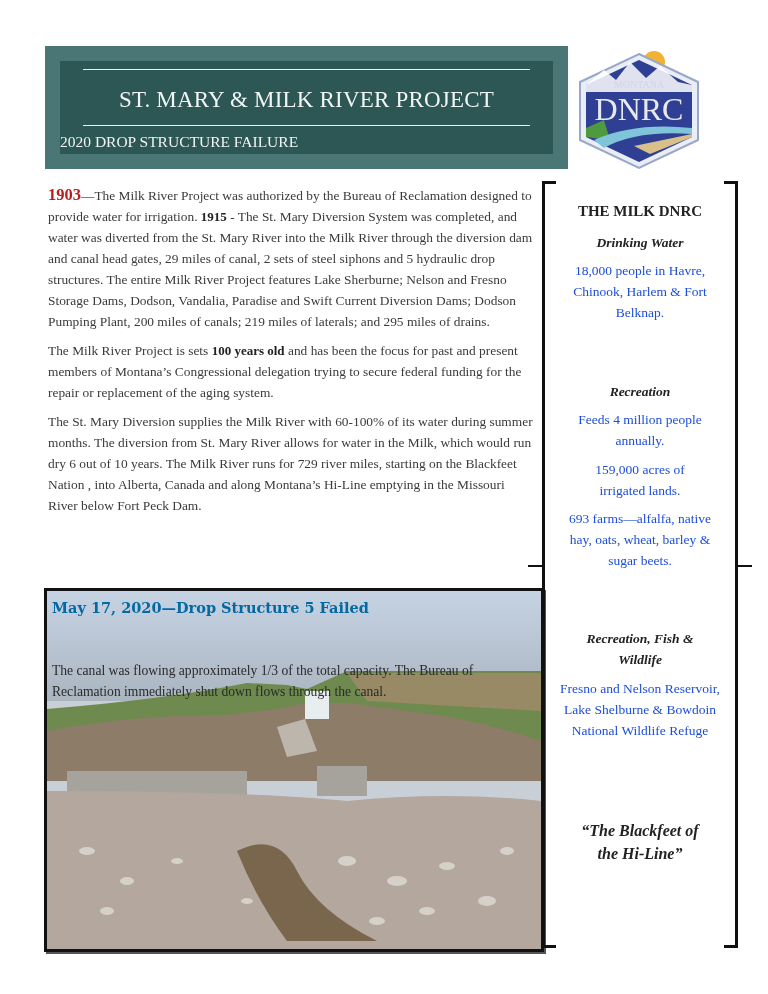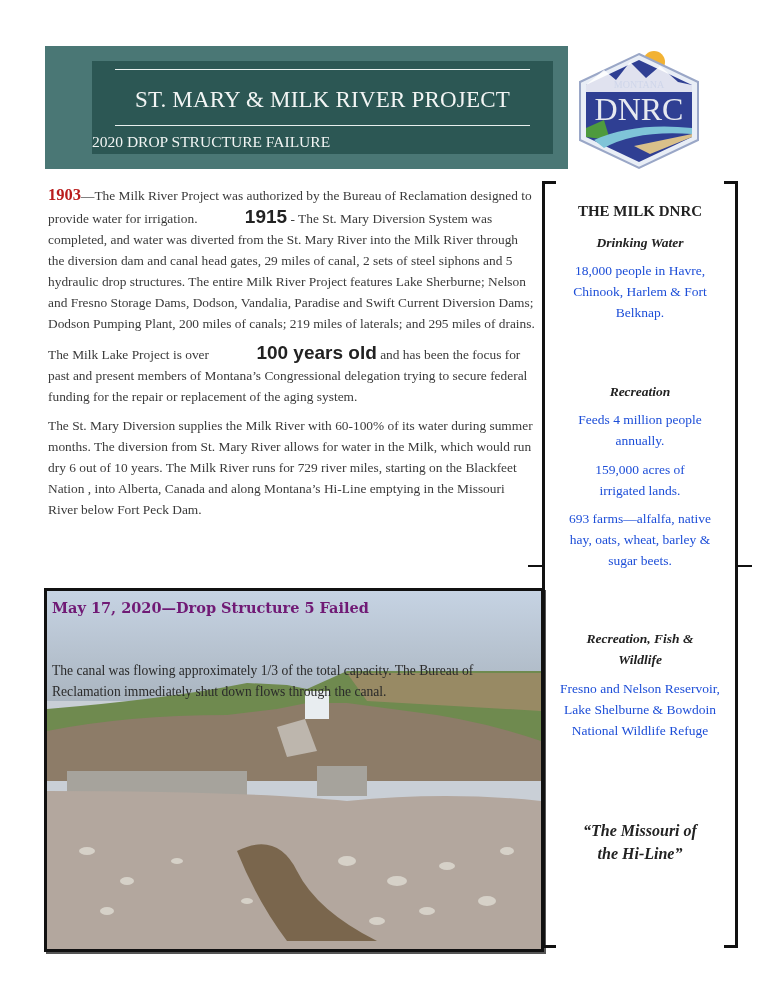--- a/index.html
+++ b/index.html
@@ -7,50 +7,49 @@
     width: 768px; height: 994px; background: #ffffff; position: relative; overflow: hidden;
     font-family: "DejaVu Serif", "Liberation Serif", serif; color: #333;
   }
   .banner {
     position: absolute; left: 45px; top: 46px; width: 523px; height: 123px;
     background: #4a7775;
   }
   .banner-inner {
     position: absolute; left: 15px; top: 15px; right: 15px; bottom: 15px;
     background: #2c5754;
-    margin-left: 32px;
   }
   .banner-rule { position: absolute; left: 23px; right: 23px; height: 1px; background: #e8efee; }
   .banner-title {
     position: absolute; left: 0; right: 0; top: 26px; text-align: center;
     color: #f2f5f4; font-family: "Liberation Serif", serif; font-size: 23px; letter-spacing: 0.2px;
   }
   .banner-sub {
     position: absolute; left: 0; right: 0; top: 72px; text-align: left;
     color: #f2f5f4; font-family: "Liberation Serif", serif; font-size: 15.5px;
   }
   .logo { position: absolute; left: 574px; top: 48px; width: 130px; height: 124px; }
 
   .main-text {
     position: absolute; left: 48px; top: 184px; width: 488px;
     font-family: "Liberation Serif", serif; font-size: 13.4px; line-height: 21px; color: #3a3a3a;
   }
   .main-text p { margin: 0 0 8px 0; }
   .big { font-size: 16.5px; font-weight: bold; color: #b91c1c; }
-  .big-sans { font-family: Liberation Sans, sans-serif; font-size: 19px; font-weight: bold; color: #222; margin-left: 44px; }
+  .big-sans { font-family: Liberation Serif, serif; font-size: 13px; font-weight: bold; color: #222; }
 
   .photo-box {
     position: absolute; left: 44px; top: 588px; width: 494px; height: 358px;
     border: 3px solid #111; box-shadow: 2px 2px 0 #555; overflow: hidden;
     background: #c9cfd6;
   }
   .photo-box svg { position: absolute; left: 0; top: 0; }
   .photo-title {
     position: absolute; left: 5px; top: 8px; font-family: "DejaVu Serif", serif;
-    font-weight: bold; font-size: 14.5px; color: #701a75;
+    font-weight: bold; font-size: 14.5px; color: #0369a1;
   }
   .photo-text {
     position: absolute; left: 5px; top: 37px; width: 486px; font-family: "Liberation Serif", serif;
     font-size: 13.6px; line-height: 21px; color: #2a2a2a; margin-top: 32px;
   }
 
   .sidebar { position: absolute; left: 542px; top: 181px; width: 196px; height: 767px; }
   .bracket-left {
     position: absolute; left: 0; top: 0; width: 14px; height: 100%;
     border-left: 3px solid #111; border-top: 3px solid #111; border-bottom: 3px solid #111;
@@ -101,21 +100,21 @@
   <polygon points="12,37 30,22 42,32 56,14 72,30 86,18 104,34 118,37 118,44 12,44" fill="#ffffff" opacity="0.85"></polygon>
   <text x="65" y="40" text-anchor="middle" font-family="Liberation Serif, serif" font-size="10" fill="#cfd6ea">MONTANA</text>
   <text x="65" y="72" text-anchor="middle" font-family="Liberation Serif, serif" font-size="32" fill="#e6e9f0">DNRC</text>
   <polygon points="12,80 30,72 36,92 12,89" fill="#4e9a3e"></polygon>
   <path d="M20,92 Q60,74 118,80 L118,86 Q62,82 30,100 Z" fill="#7fc4d8"></path>
   <path d="M60,98 L118,86 L118,89 L76,106 Z" fill="#d9c08a"></path>
 </svg>
 
 <div class="main-text">
   <p><span class="big">1903</span><span>—The Milk River Project was authorized by the Bureau of Reclamation designed to provide water for irrigation. </span><span class="big-sans">1915</span><span> - The St. Mary Diversion System was completed, and water was diverted from the St. Mary River into the Milk River through the diversion dam and canal head gates, 29 miles of canal, 2 sets of steel siphons and 5 hydraulic drop structures. The entire Milk River Project features Lake Sherburne; Nelson and Fresno Storage Dams, Dodson, Vandalia, Paradise and Swift Current Diversion Dams; Dodson Pumping Plant, 200 miles of canals; 219 miles of laterals; and 295 miles of drains.</span></p>
-  <p><span>The Milk Lake Project is over </span><span class="big-sans">100 years old</span><span> and has been the focus for past and present members of Montana’s Congressional delegation trying to secure federal funding for the repair or replacement of the aging system.</span></p>
+  <p><span>The Milk River Project is sets </span><span class="big-sans">100 years old</span><span> and has been the focus for past and present members of Montana’s Congressional delegation trying to secure federal funding for the repair or replacement of the aging system.</span></p>
   <p>The St. Mary Diversion supplies the Milk River with 60-100% of its water during summer months. The diversion from St. Mary River allows for water in the Milk, which would run dry 6 out of 10 years.  The Milk River runs for 729 river miles, starting on the Blackfeet Nation , into Alberta, Canada and along Montana’s Hi-Line emptying in the Missouri River below Fort Peck Dam.</p>
 </div>
 
 <div class="photo-box">
   <svg width="494" height="358" viewBox="0 0 494 358" aria-label="Photo of failed drop structure with eroded canal banks, water spilling from concrete structure, and rocky debris in foreground">
     <defs>
       <linearGradient id="sky" x1="0" y1="0" x2="0" y2="1">
         <stop offset="0" stop-color="#c6d3e3"></stop>
           <stop offset="1" stop-color="#aab5c0"></stop>
       </linearGradient>
@@ -157,15 +156,15 @@
   <div class="side-content">
     <div class="side-title">THE MILK DNRC</div>
     <div class="side-head" style="top:51px">Drinking Water</div>
     <div class="side-p" style="top:79px; padding:0 18px">18,000 people in Havre, Chinook, Harlem &amp; Fort Belknap.</div>
     <div class="side-head" style="top:200px">Recreation</div>
     <div class="side-p" style="top:228px; padding:0 28px">Feeds 4 million people annually.</div>
     <div class="side-p" style="top:278px; padding:0 30px">159,000 acres of irrigated lands.</div>
     <div class="side-p" style="top:327px; padding:0 8px">693 farms—alfalfa, native hay, oats, wheat, barley &amp; sugar beets.</div>
     <div class="side-head" style="top:447px; padding:0 14px">Recreation, Fish &amp; Wildlife</div>
     <div class="side-p" style="top:497px; padding:0 6px">Fresno and Nelson Reservoir, Lake Shelburne &amp; Bowdoin National Wildlife Refuge</div>
-    <div class="side-quote" style="padding:0 22px">“The Missouri of the Hi-Line”</div>
+    <div class="side-quote" style="padding:0 22px">“The Blackfeet of the Hi-Line”</div>
   </div>
 </div>
 
 </body></html>

